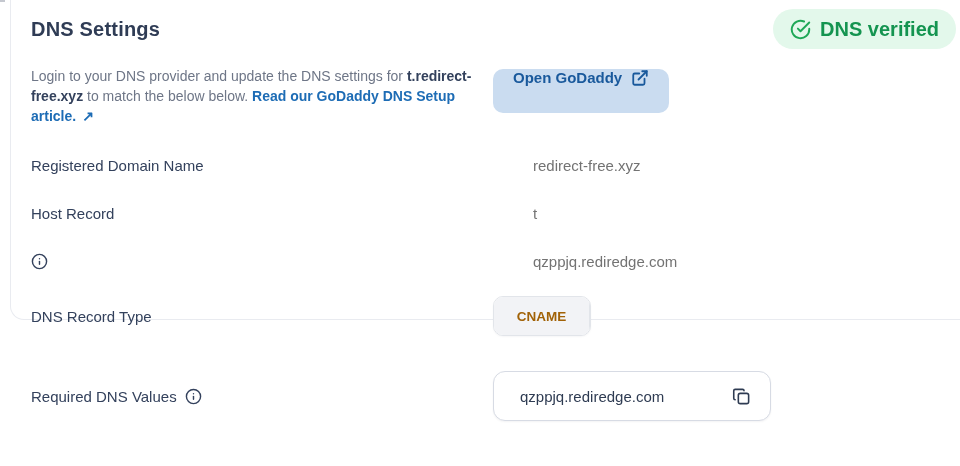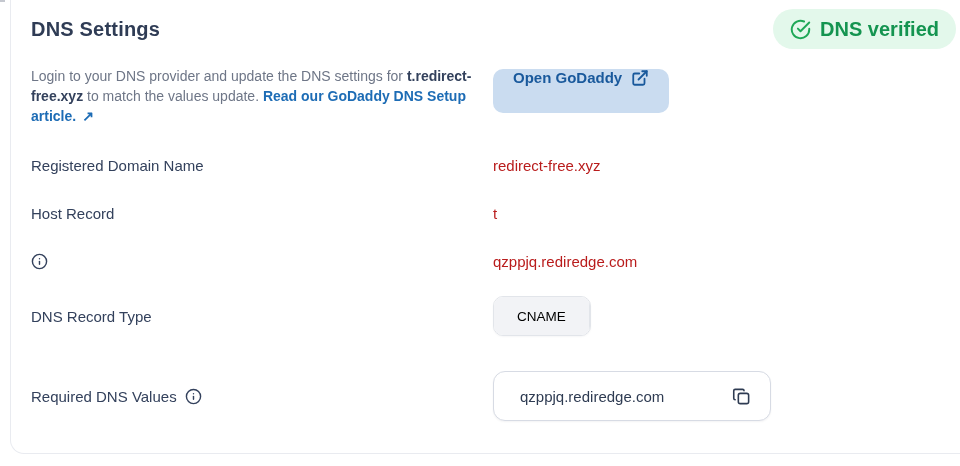--- a/index.html
+++ b/index.html
@@ -2,21 +2,21 @@
 <html><head>
 <meta charset="utf-8">
 <style>
   * { margin:0; padding:0; box-sizing:border-box; }
   html,body { width:960px; height:466px; background:#ffffff; overflow:hidden;
               font-family:"Liberation Sans", sans-serif; }
   
   body::before { content:""; position:absolute; left:0; top:0; right:0; height:2px;
     background:repeating-linear-gradient(90deg,#b6bac3 0 5px, transparent 5px 14px); opacity:.8; }
 
-  .card { position:absolute; left:10px; top:0; width:950px; height:454px;
+  .card { position:absolute; left:10px; top:0; width:950px; height:320px;
     border-left:1px solid #e9ebf0; border-bottom:1px solid #e9ebf0;
     border-bottom-left-radius:14px; padding:0 4px 0 20px; background:#fff; }
 
   
   .header { display:flex; align-items:center; justify-content:space-between;
     padding-top:14px; height:44px; }
   .page-title { font-size:20px; font-weight:700; color:#2f3c55; letter-spacing:.2px; }
   .badge { display:flex; align-items:center; gap:9px; height:40px; padding:0 17px;
     border-radius:9999px; background:#e3f8eb; }
   .badge .label { font-size:20px; font-weight:700; color:#149450; }
@@ -34,31 +34,31 @@
   .open-btn { display:inline-flex; align-items:flex-start; gap:9px; height:44px; padding:0 20px;
     margin-top:3px; border:none; border-radius:10px; background:#cadcf0; cursor:pointer;
     font-family:"Liberation Sans", sans-serif; font-size:15px; font-weight:700; color:#19599c;
     justify-self:start; }
   .open-btn svg { display:block; }
 
   
   .row { margin-top:31px; }
   .row .label { display:flex; align-items:center; gap:8px;
     font-size:15px; font-weight:400; color:#33415c; }
-  .row .value { font-size:15px; color:#b91c1c; }
+  .row .value { font-size:15px; color:#737373;margin-left:40px; }
   .info-icon { display:inline-flex; cursor:pointer; }
   .info-icon svg { display:block; }
 
   
   .row-segment { margin-top:26px;text-align:center; }
   .segmented { display:inline-flex; height:40px; border:1px solid #e2e5ea; border-radius:10px;
     overflow:hidden; background:#fff; justify-self:start;
     box-shadow:0 1px 2px rgba(16,24,40,.04); }
   .segment { display:flex; align-items:center; justify-content:center; width:96px; height:100%;
-    font-size:13.5px; font-weight:400; color:#000000; cursor:pointer; background:#fff; }
+    font-size:13.5px; font-weight:700; color:#a16207; cursor:pointer; background:#fff; }
   .segment.selected { background:#f2f3f6; }
   .segment:first-child { border-right:1px solid #e2e5ea; }
 
   
   .row-required { margin-top:35px; }
   .value-box { display:flex; align-items:center; justify-content:space-between;
     width:278px; height:50px; padding:0 17px 0 26px; border:1px solid #d7dbe4;
     border-radius:12px; background:#fff; box-shadow:0 1px 2px rgba(16,24,40,.05);
     justify-self:start; }
   .value-box .val { font-size:15px; color:#2e3b52; }
@@ -77,21 +77,21 @@
         <svg width="21" height="21" viewBox="0 0 24 24" fill="none" stroke="#1fa857" stroke-width="2.2" stroke-linecap="round" stroke-linejoin="round">
           <path d="M22 11.08V12a10 10 0 1 1-5.93-9.14"></path>
           <path d="m9 11 3 3L22 4"></path>
         </svg>
       </span>
       <span class="label">DNS verified</span>
     </div>
   </div>
 
   <div class="grid desc-row">
-    <p class="desc"><span>Login to your DNS provider and update the DNS settings for </span><span class="domain">t.redirect-free.xyz</span><span> to match the values update. </span> <a class="link">Read our GoDaddy DNS Setup article.</a><span class="arrow">↗</span></p>
+    <p class="desc"><span>Login to your DNS provider and update the DNS settings for </span><span class="domain">t.redirect-free.xyz</span><span> to match the below below. </span> <a class="link">Read our GoDaddy DNS Setup article.</a><span class="arrow">↗</span></p>
     <button class="open-btn">
       <span>Open GoDaddy</span>
       <span>
         <svg width="18" height="18" viewBox="0 0 24 24" fill="none" stroke="#19599c" stroke-width="2.4" stroke-linecap="round" stroke-linejoin="round">
           <path d="M15 3h6v6"></path>
             <path d="M10 14 21 3"></path>
           <path d="M18 13v6a2 2 0 0 1-2 2H5a2 2 0 0 1-2-2V8a2 2 0 0 1 2-2h6"></path>
         </svg>
       </span>
     </button>

